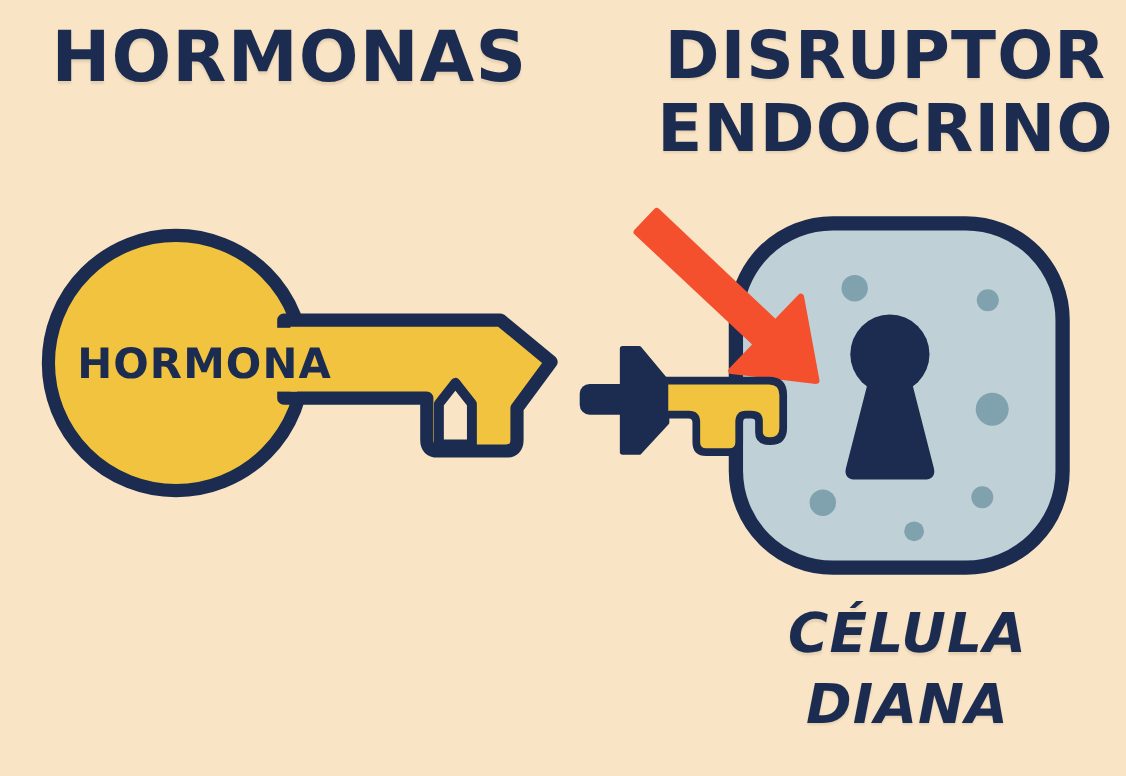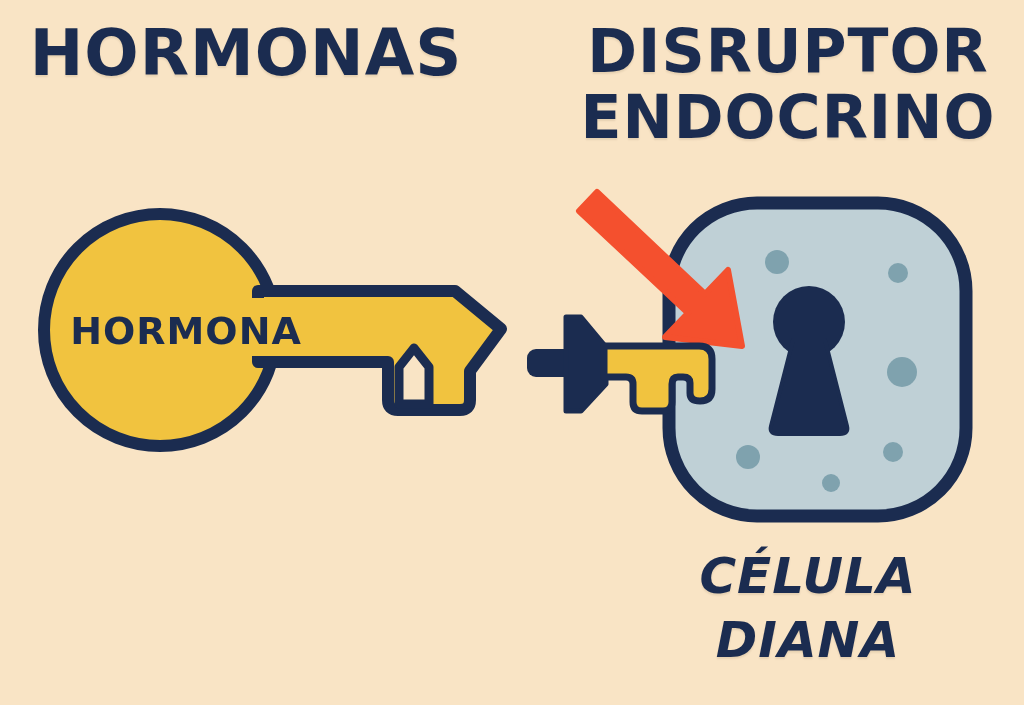--- a/index.html
+++ b/index.html
@@ -13,20 +13,21 @@
   }
   .shapes{position:absolute;inset:0;width:1024px;height:705px;display:block;}
   .ttl{
     position:absolute;
     color:var(--c-ink,#1b2c50);
     font-weight:800;
     text-align:center;
     letter-spacing:1px;
     text-shadow:0 2px 2px rgba(60,40,10,0.10);
     user-select:none;
+    margin-left:17px;
   }
   .ttl-left{left:0;top:18px;width:492px;font-size:64px;line-height:70px;}
   .ttl-right{left:552px;top:18px;width:472px;font-size:60px;line-height:66px;}
   .ttl-caption{left:592px;top:544px;width:432px;font-size:50px;line-height:64px;font-style:italic;}
   .key-label{
     position:absolute;left:40px;top:310px;width:244px;
     font-size:38px;line-height:42px;font-weight:800;
     color:var(--c-ink,#1b2c50);text-align:center;letter-spacing:1px;padding-left:24px;
   }
 </style>

